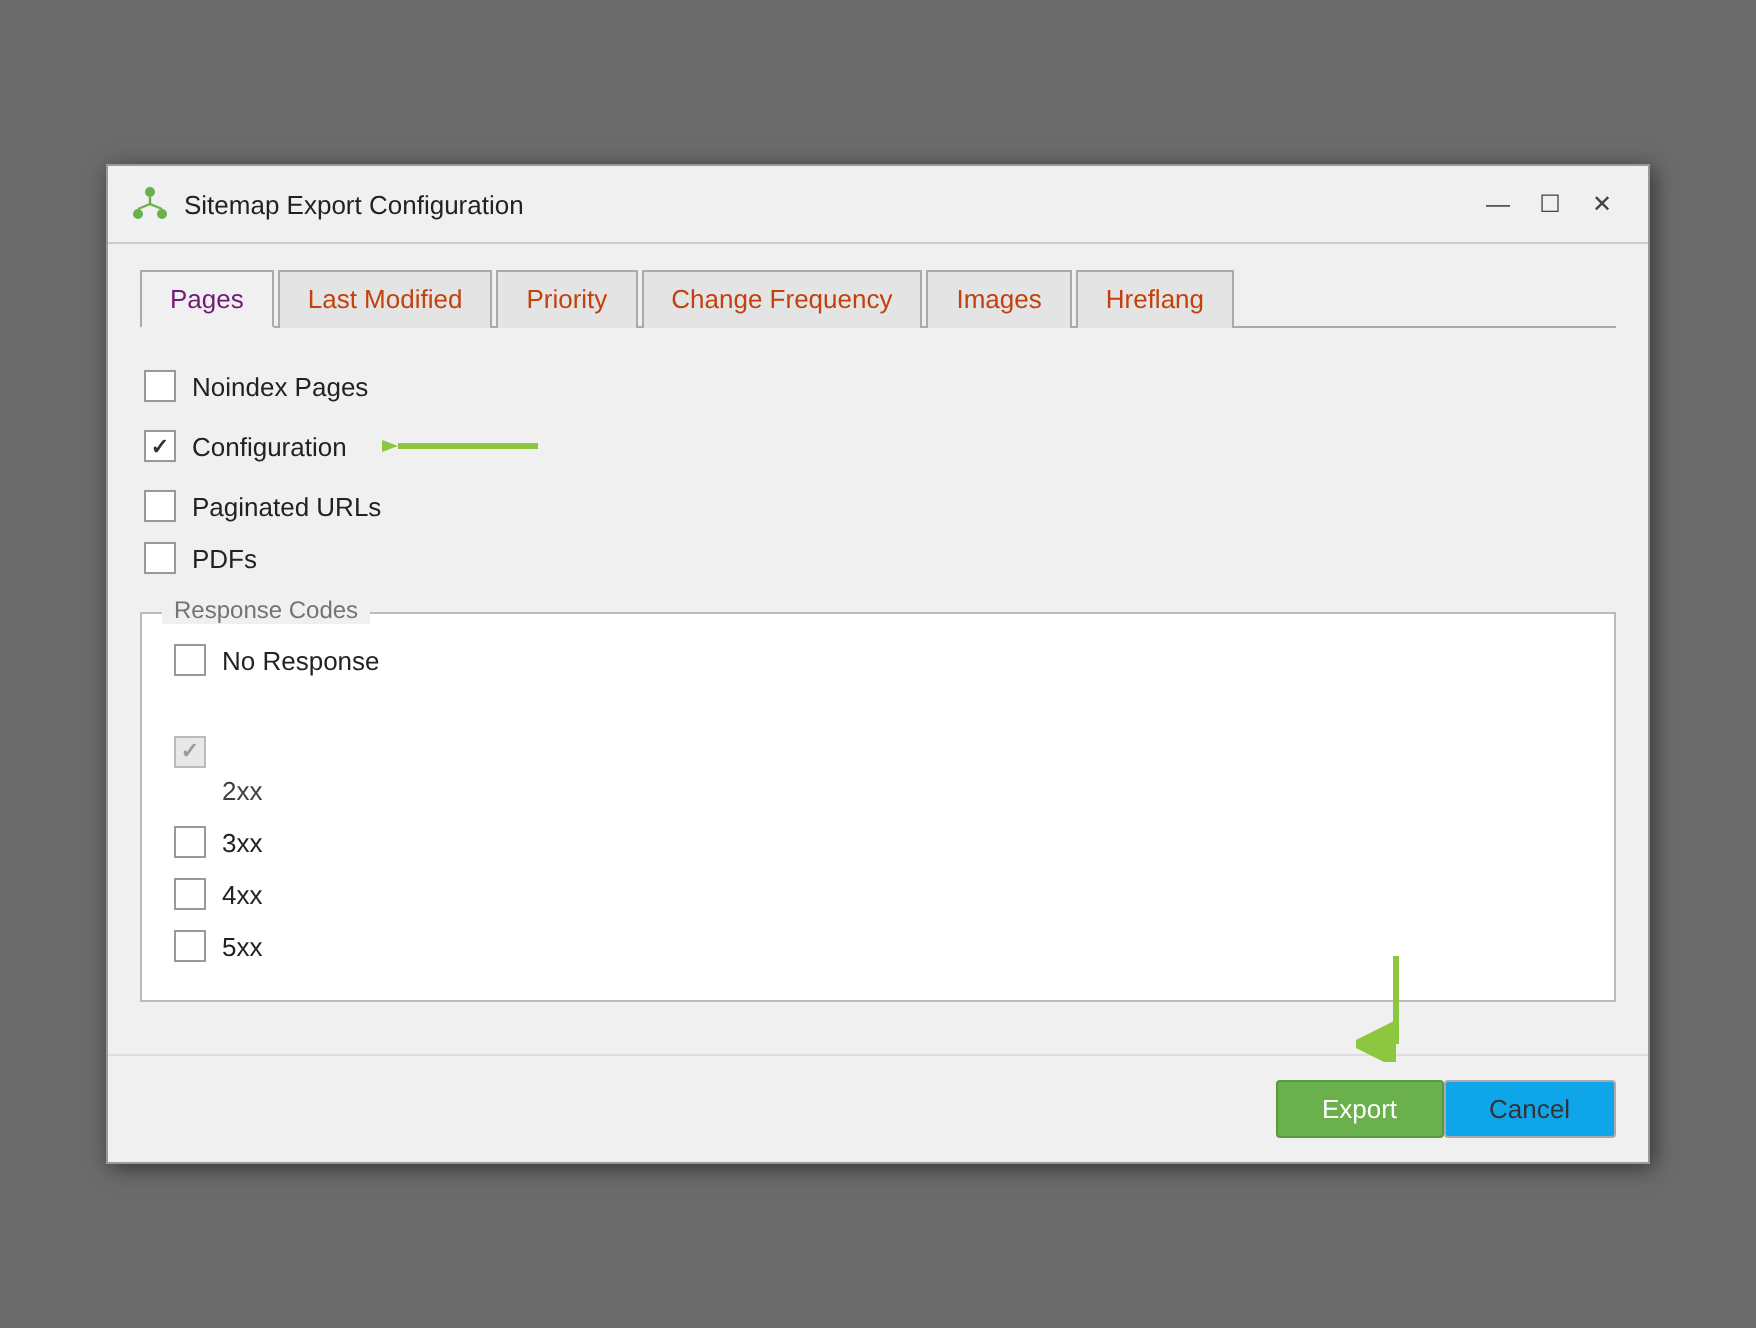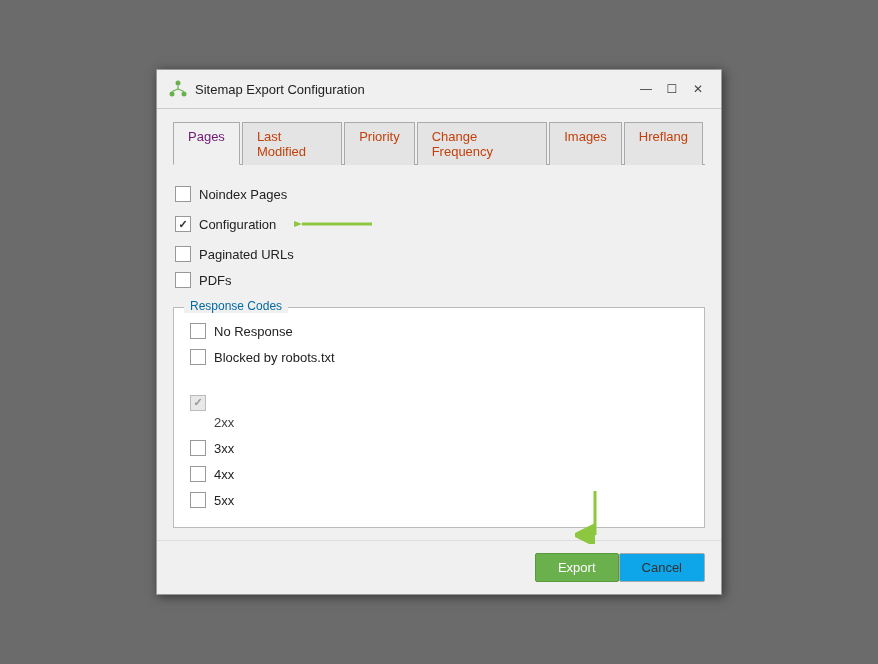--- a/index.html
+++ b/index.html
@@ -10,21 +10,21 @@
       justify-content: center;
       width: 878px;
       height: 664px;
       font-family: 'Segoe UI', Tahoma, Geneva, Verdana, sans-serif;
       font-size: 13px;
     }
     .window {
       background: #f0f0f0;
       border: 1px solid #999;
       box-shadow: 2px 2px 10px rgba(0,0,0,0.5);
-      width: 566px;
+      width: 772px;
       min-height: 500px;
       display: flex;
       flex-direction: column;
     }
     .titlebar {
       background: #f0f0f0;
       border-bottom: 1px solid #ccc;
       padding: 8px 12px;
       display: flex;
       align-items: center;
@@ -144,21 +144,21 @@
       background: #fff;
       flex: 1;
     }
     .group-box-legend {
       position: absolute;
       top: -9px;
       left: 10px;
       background: #f0f0f0;
       padding: 0 6px;
       font-size: 12px;
-      color: #0369a1;
+      color: #737373;
     }
 
     
     .footer {
       display: flex;
       justify-content: flex-end;
       padding: 12px 16px;
       gap: 0;
       border-top: 1px solid #ddd;
       align-items: center;
@@ -251,24 +251,20 @@
         <div class="custom-checkbox"></div>
         <label>PDFs</label>
       </div>
 
       <div class="group-box">
         <span class="group-box-legend">Response Codes</span>
 
         <div class="checkbox-row">
           <div class="custom-checkbox"></div>
           <label>No Response</label>
-        </div>
-        <div class="checkbox-row">
-          <div class="custom-checkbox"></div>
-          <label>Blocked by robots.txt</label>
         </div>
         <div class="checkbox-row">
           <div class="custom-checkbox disabled"></div>
           <label style="color:#404040;margin-top:40px;">2xx</label>
         </div>
         <div class="checkbox-row">
           <div class="custom-checkbox"></div>
           <label>3xx</label>
         </div>
         <div class="checkbox-row">

